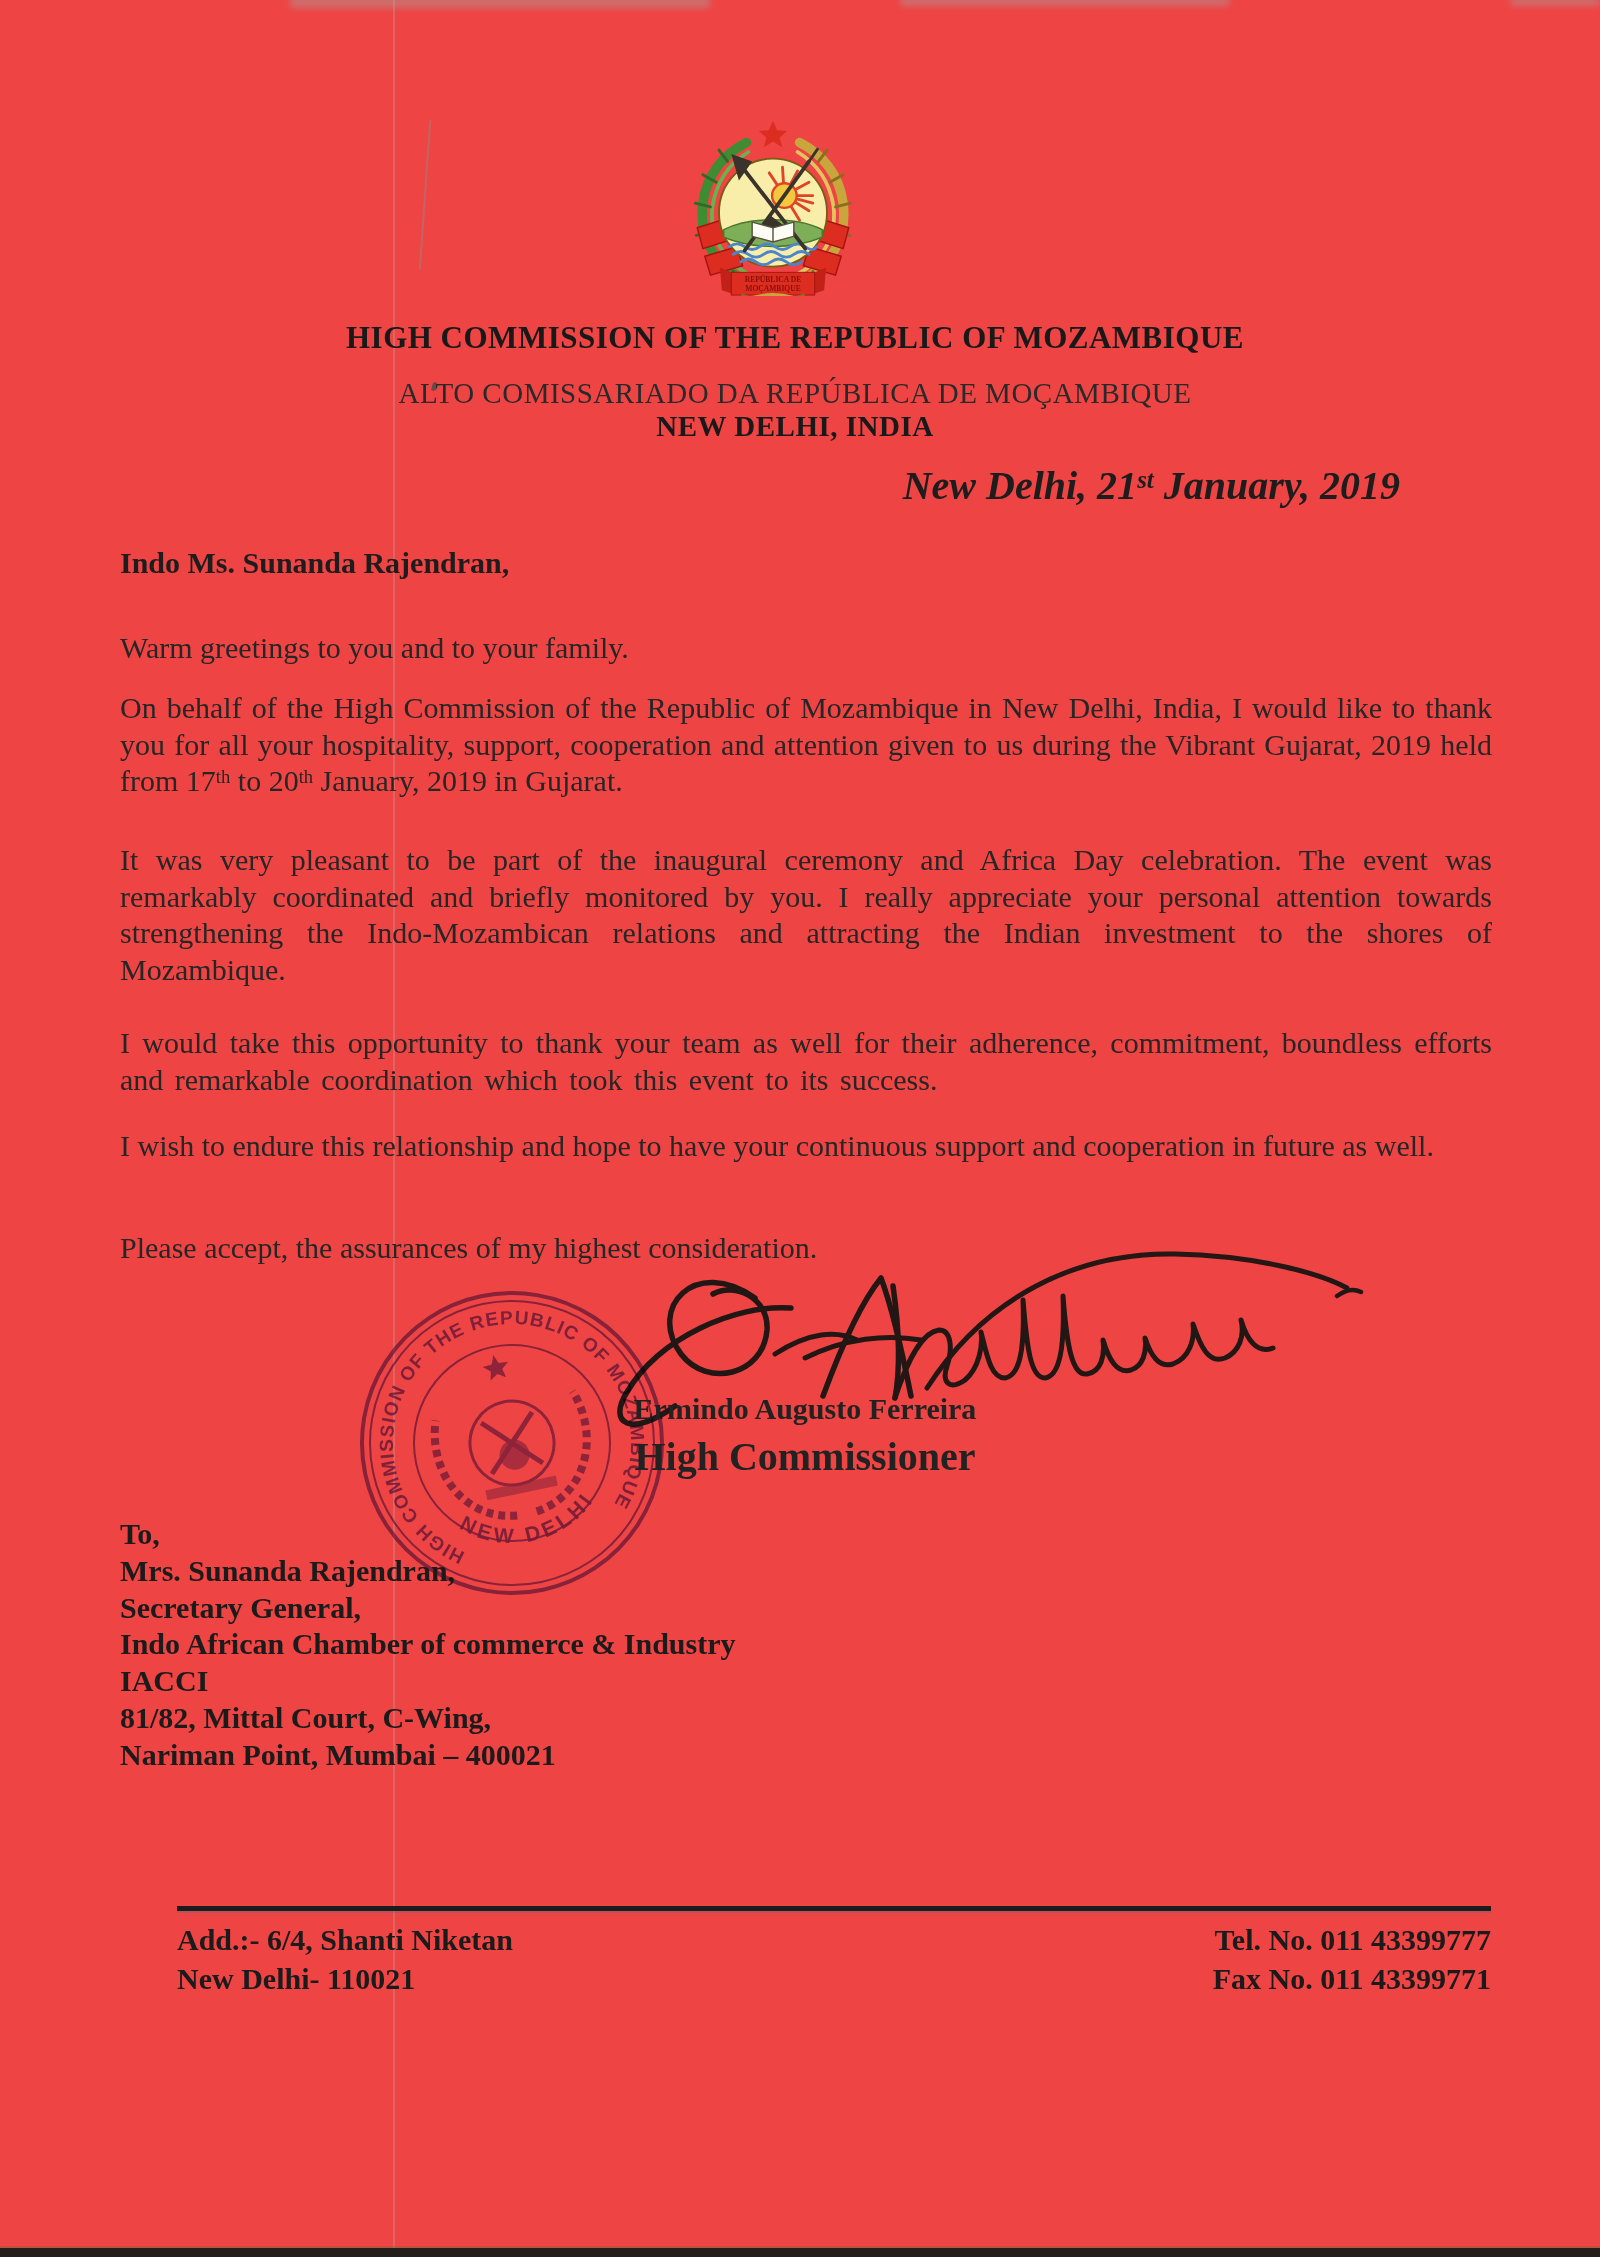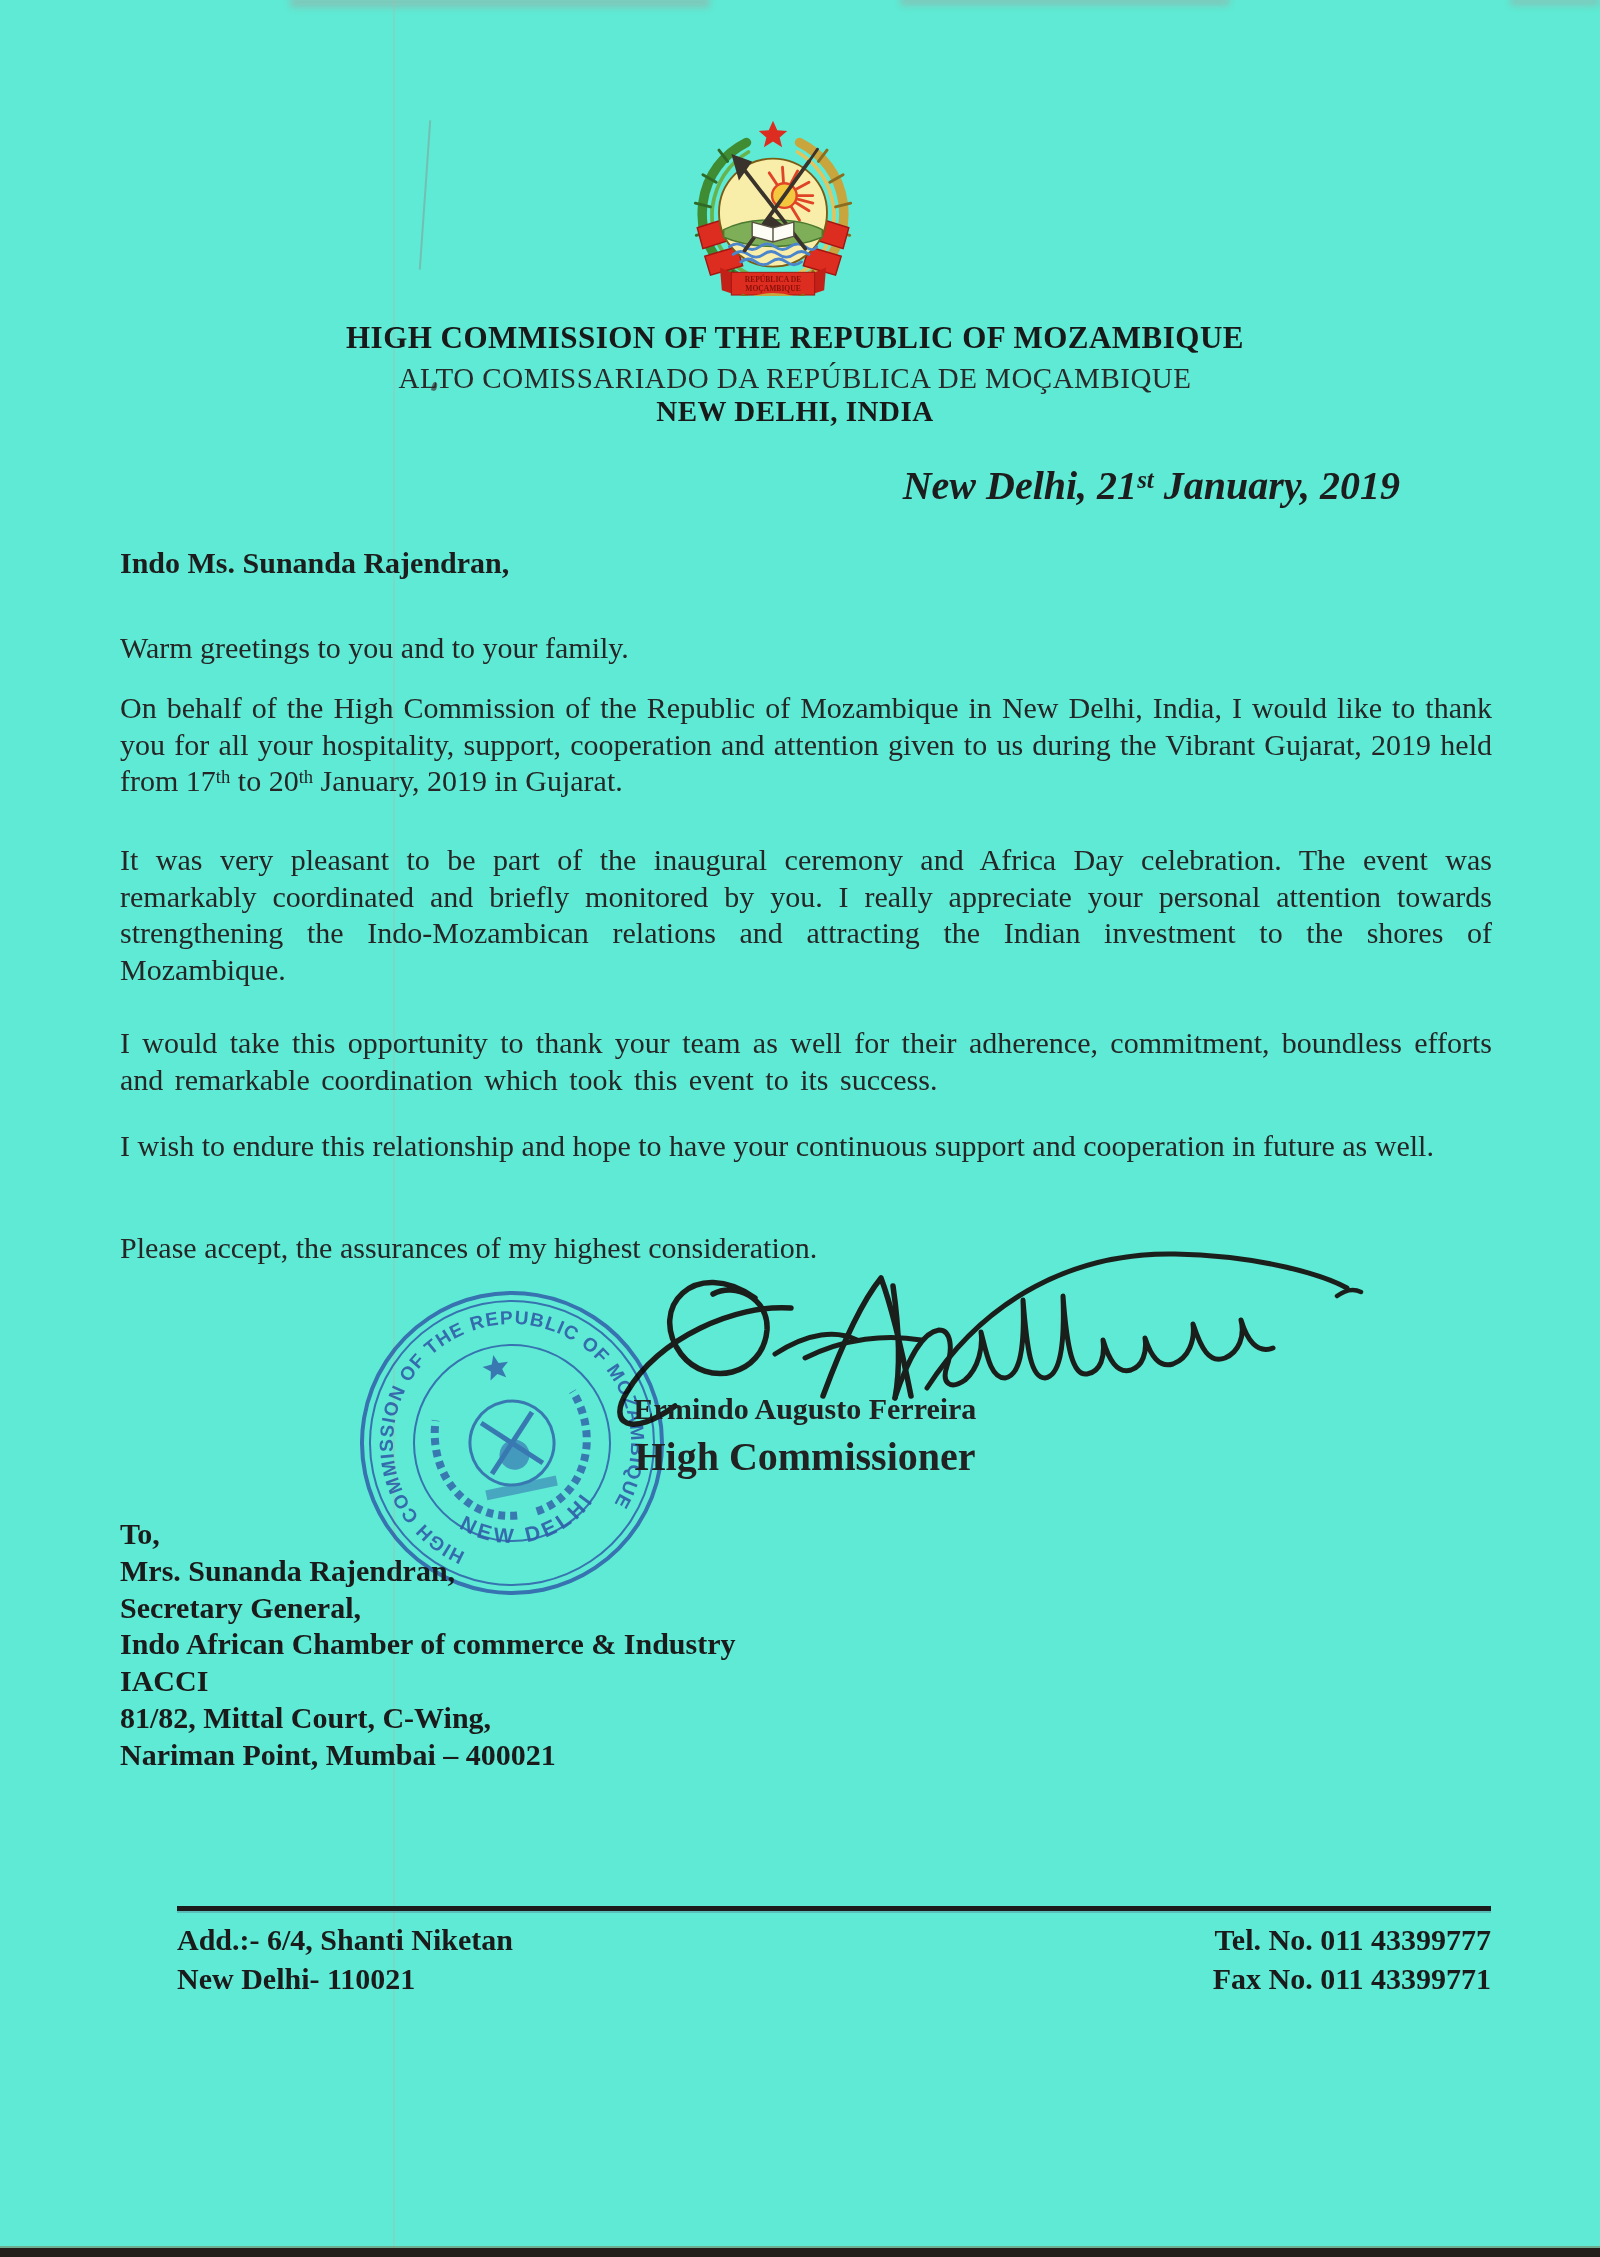--- a/index.html
+++ b/index.html
@@ -1,18 +1,18 @@
 <!DOCTYPE html>
 <html><head>
 <meta charset="utf-8">
 <style>
   html,body{margin:0;padding:0;background:#e8e8e8;}
   .page{
     position:relative;width:1600px;height:2257px;margin:0 auto;
-    background:#5eead4;overflow:hidden;
+    background:#ef4444;overflow:hidden;
     font-family:"Liberation Serif","DejaVu Serif",serif;
     color:#1d1d1d;
   }
   .abs{position:absolute;}
   .b{font-weight:bold;}
   .center{text-align:center;}
   .right{text-align:right;}
   .justify{text-align:justify;}
   .body-text{font-size:30px;line-height:36.5px;color:#262626;}
   .sup{font-size:0.62em;position:relative;top:-0.45em;}
@@ -92,21 +92,21 @@
     <rect x="56" y="165" width="88" height="24" fill="#dd2c20" stroke="#a31510"></rect>
     <text x="100" y="175" text-anchor="middle" font-size="8" font-weight="bold" fill="#8a1008">REPÚBLICA DE</text>
     <text x="100" y="185" text-anchor="middle" font-size="8" font-weight="bold" fill="#8a1008">MOÇAMBIQUE</text>
 
     <path d="M68,196 C90,187 110,187 132,196" fill="none" stroke="#c9a53e" stroke-width="5" stroke-linecap="round"></path>
     <path d="M68,189 C90,198 110,198 132,189" fill="none" stroke="#8a6d1f" stroke-width="3" stroke-linecap="round"></path>
   </svg>
 
   <div class="abs center" style="left:10px;top:320px;width:1570px;">
     <div class="hdr1">HIGH COMMISSION OF THE REPUBLIC OF MOZAMBIQUE</div>
-    <div class="hdr2" style="margin-top:6px;">ALTO COMISSARIADO DA REPÚBLICA DE MOÇAMBIQUE</div>
+    <div class="hdr2" style="margin-top:21px;">ALTO COMISSARIADO DA REPÚBLICA DE MOÇAMBIQUE</div>
     <div class="hdr3" style="">NEW DELHI, INDIA</div>
   </div>
 
   <div class="abs b" style="top:462px;right:200px;font-size:40px;font-style:italic;">
     <span>New Delhi, 21</span><span class="sup">st</span><span> January, 2019</span>
   </div>
 
   <div class="abs b" style="left:120px;top:546px;font-size:30px;">Indo Ms. Sunanda Rajendran,</div>
 
   <div class="abs body-text" style="left:120px;top:619px;margin-top:11px;">Warm greetings to you and to your family.</div>

